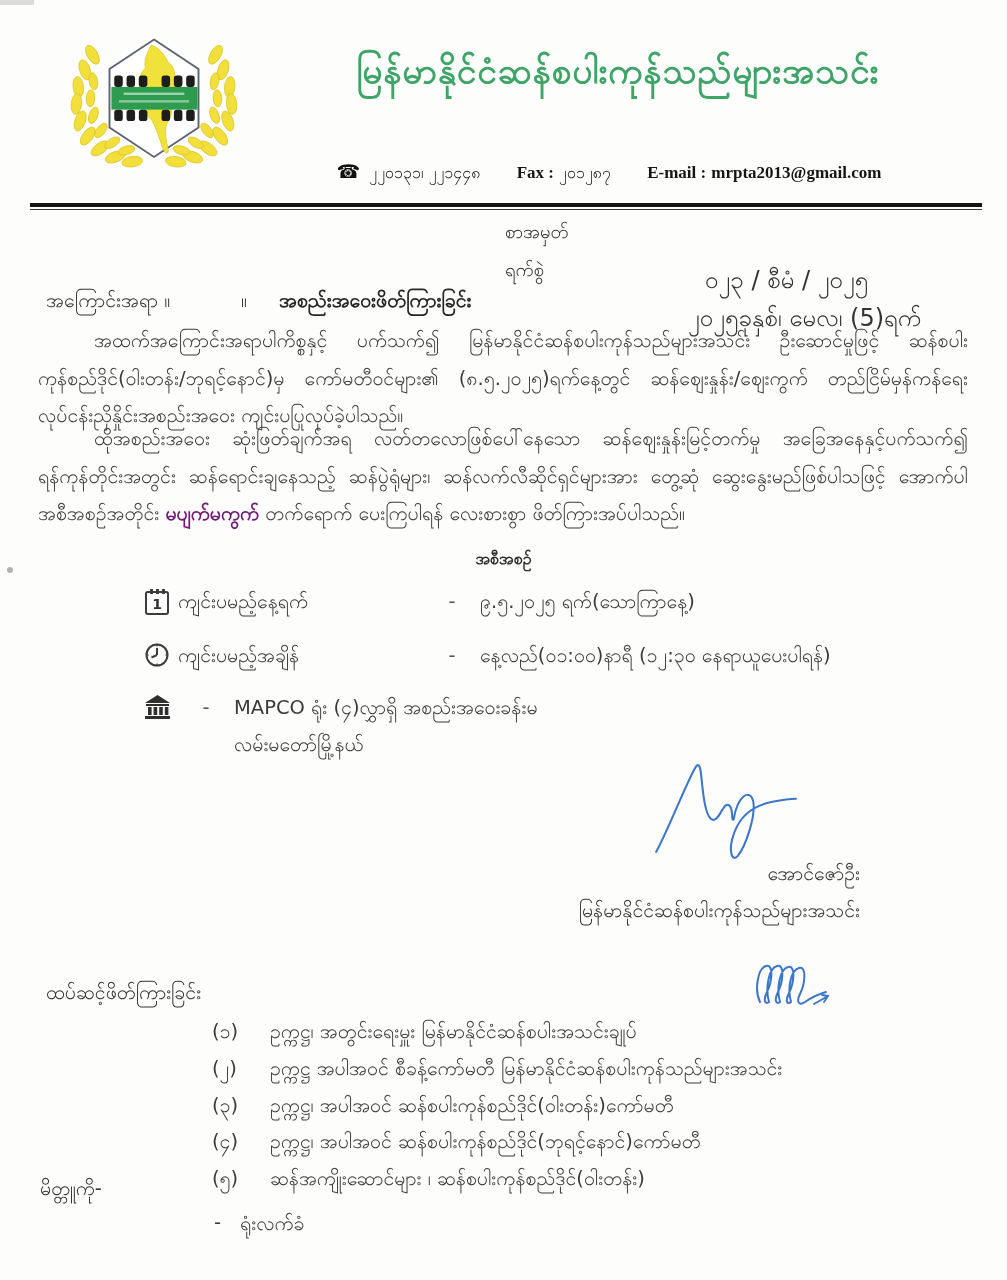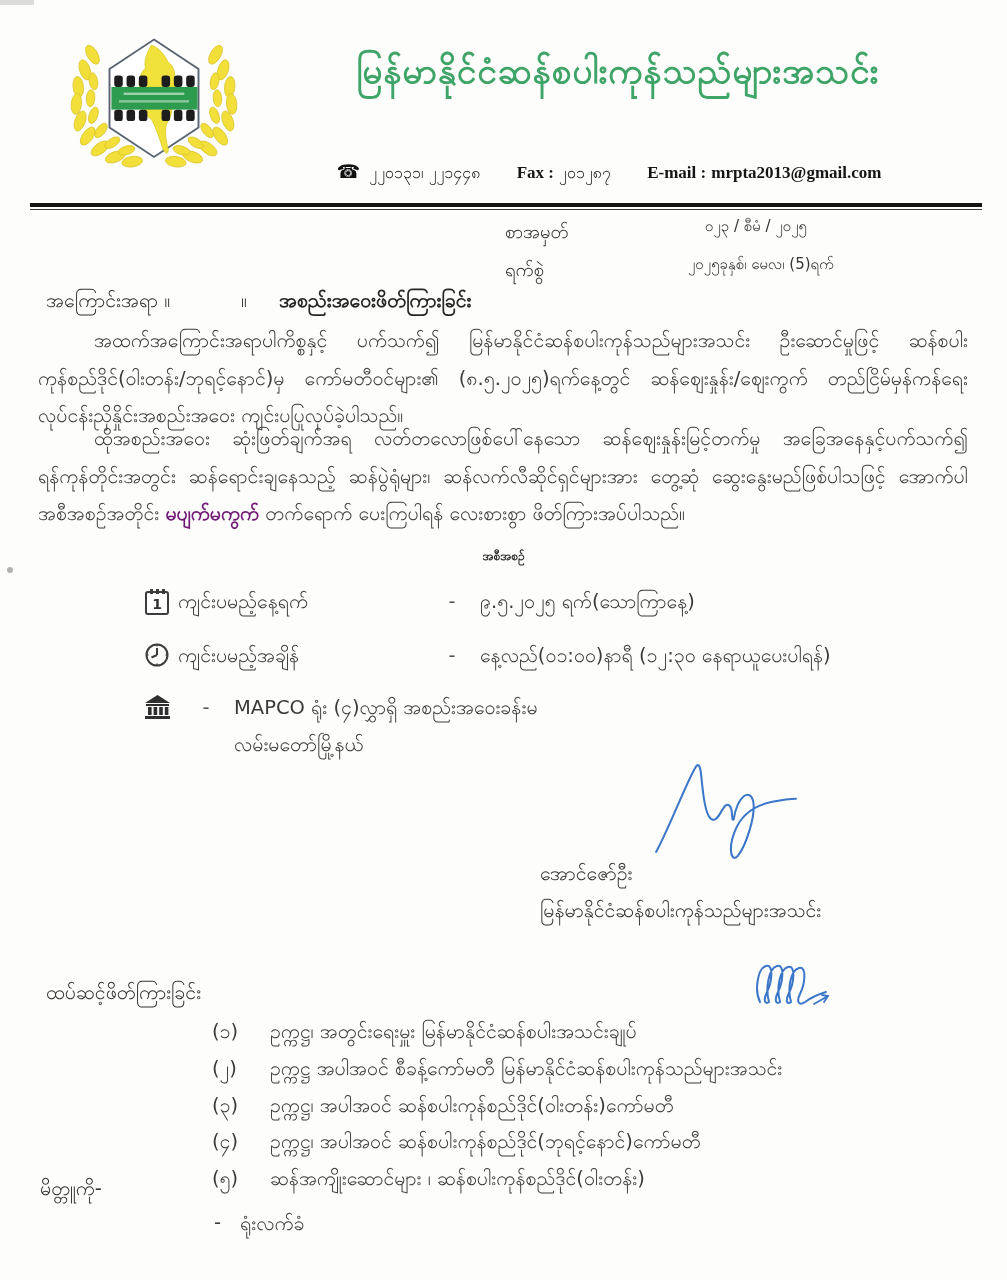--- a/index.html
+++ b/index.html
@@ -28,49 +28,49 @@
   .contact .en {
     font-family:"Liberation Serif", serif; font-weight:700; font-size:17px; color:#151515;
   }
   .contact .sp { display:inline-block; width:26px; }
   .divider {
     position:absolute; left:30px; top:203px; width:952px; height:2px;
     border-top:4px solid #141414; border-bottom:1px solid #3a3a3a;
   }
   
   .meta-label { position:absolute; font-size:18.5px; color:#333; }
-  .meta-value { position:absolute; font-size:15px; color:#333; }
+  .meta-value { position:absolute; font-size:24px; color:#333;margin-top:48px; }
   
   .subject-row { position:absolute; left:46px; top:288px; font-size:19.5px; display:flex; color:#333; }
   .subject-label { width:195px; }
   .subject-sep { width:38px; }
   .subject-title { font-weight:bold; color:#262626; }
   .para {
     position:absolute; left:38px; width:930px;
     font-size:19.5px; line-height:37.5px;
     text-align:justify; text-indent:56px; color:#3b3b3b;
   }
   .para b { color:#701a75; }
   
   .agenda-title {
     position:absolute; left:0; top:548px; width:1007px; text-align:center;
-    font-size:12px; font-weight:bold; color:#2c2c2c;
+    font-size:16px; font-weight:bold; color:#2c2c2c;
   }
   .agenda { position:absolute; left:144px; top:583px; font-size:19.5px; color:#3b3b3b; }
   .agenda-row { display:flex; align-items:flex-start; margin-bottom:9px; line-height:37px; }
   .agenda-icon { width:34px; padding-top:5px; }
   .agenda-label { width:246px; }
   .agenda-dash { width:56px; text-align:center; color:#555; }
   .agenda-value { max-width:400px; }
   .agenda-value div { line-height:37px; }
   
   .signature-ink { position:absolute; left:645px; top:758px; width:155px; height:102px; }
   .sign-block {
     position:absolute; left:540px; top:856px; width:320px;
-    text-align:left; font-size:19.5px; line-height:36.5px; color:#343434;
+    text-align:right; font-size:19.5px; line-height:36.5px; color:#343434;
   }
   .pen-scribble { position:absolute; left:752px; top:956px; width:112px; height:56px; }
   
   .cc-heading { position:absolute; left:46px; top:980px; font-size:19.5px; color:#333; }
   .cc-list { position:absolute; left:212px; top:1014px; font-size:19.5px; line-height:36.8px; color:#3b3b3b; }
   .cc-row { display:flex; }
   .cc-num { width:44px; }
   .cc-text { margin-left:14px; }
   
   .copy-label { position:absolute; left:40px; top:1176px; font-size:19.5px; color:#333; }

